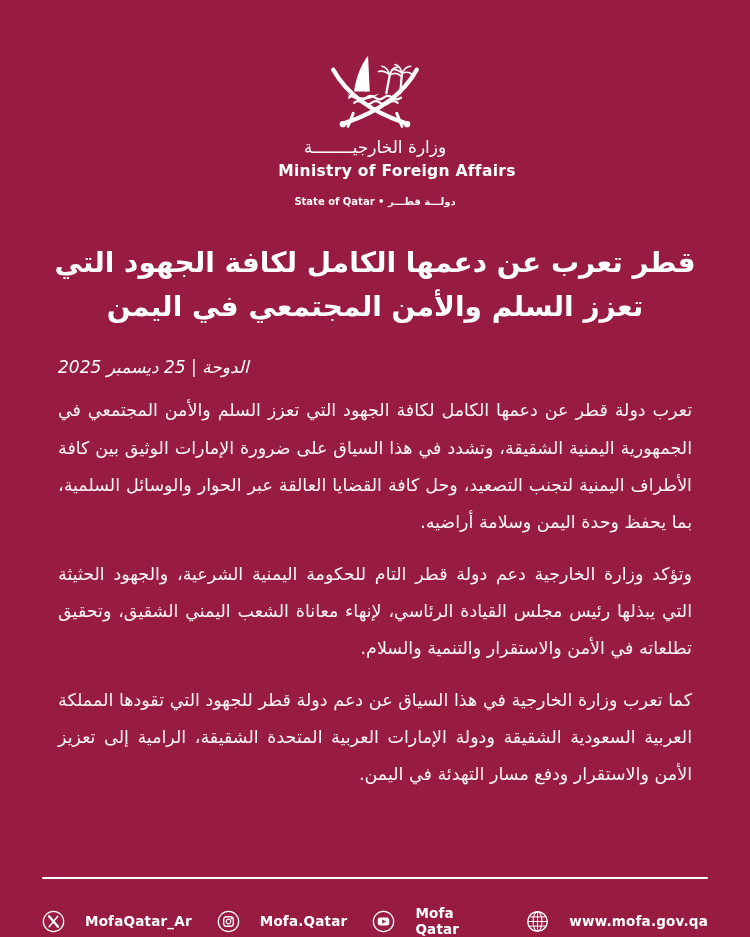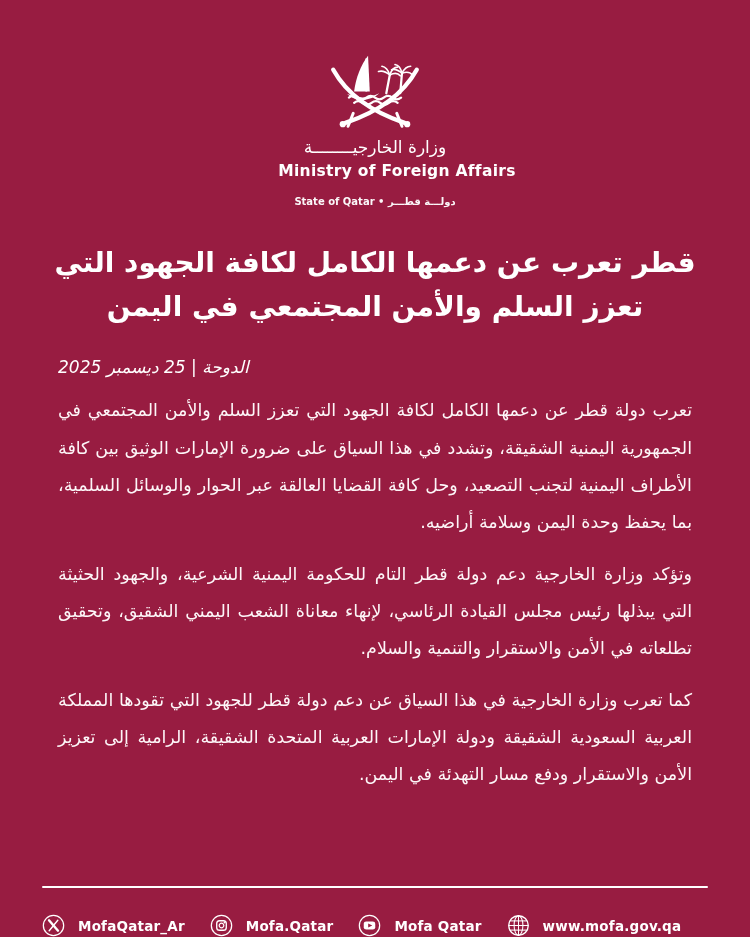--- a/index.html
+++ b/index.html
@@ -31,21 +31,21 @@
   .para{
     font-size:17.5px;line-height:2.12;margin:15px 0 0;
     text-align:justify;text-align-last:right;
     font-weight:normal;color:#fdf6f8;
   }
   .spacer{flex:1;}
   .divider{height:2px;background:#ffffff;margin:0 42px;border-radius:1px;}
   
   .footer{display:flex;justify-content:space-between;align-items:center;padding:26px 42px 0;}
   .social{display:flex;align-items:center;gap:25px;}
-  .social-item{display:flex;align-items:center;gap:13px;font-size:13.5px;font-weight:bold;letter-spacing:.2px;}
+  .social-item{display:flex;align-items:center;gap:20px;font-size:13.5px;font-weight:bold;letter-spacing:.2px;}
   .social-item .icon svg{width:23px;height:23px;display:block;}
   .dept{direction:rtl;font-size:15px;color:#fdf6f8;}
 </style>
 </head>
 <body>
 
 <div class="poster">
 
   <div class="header">
     <div class="emblem">

